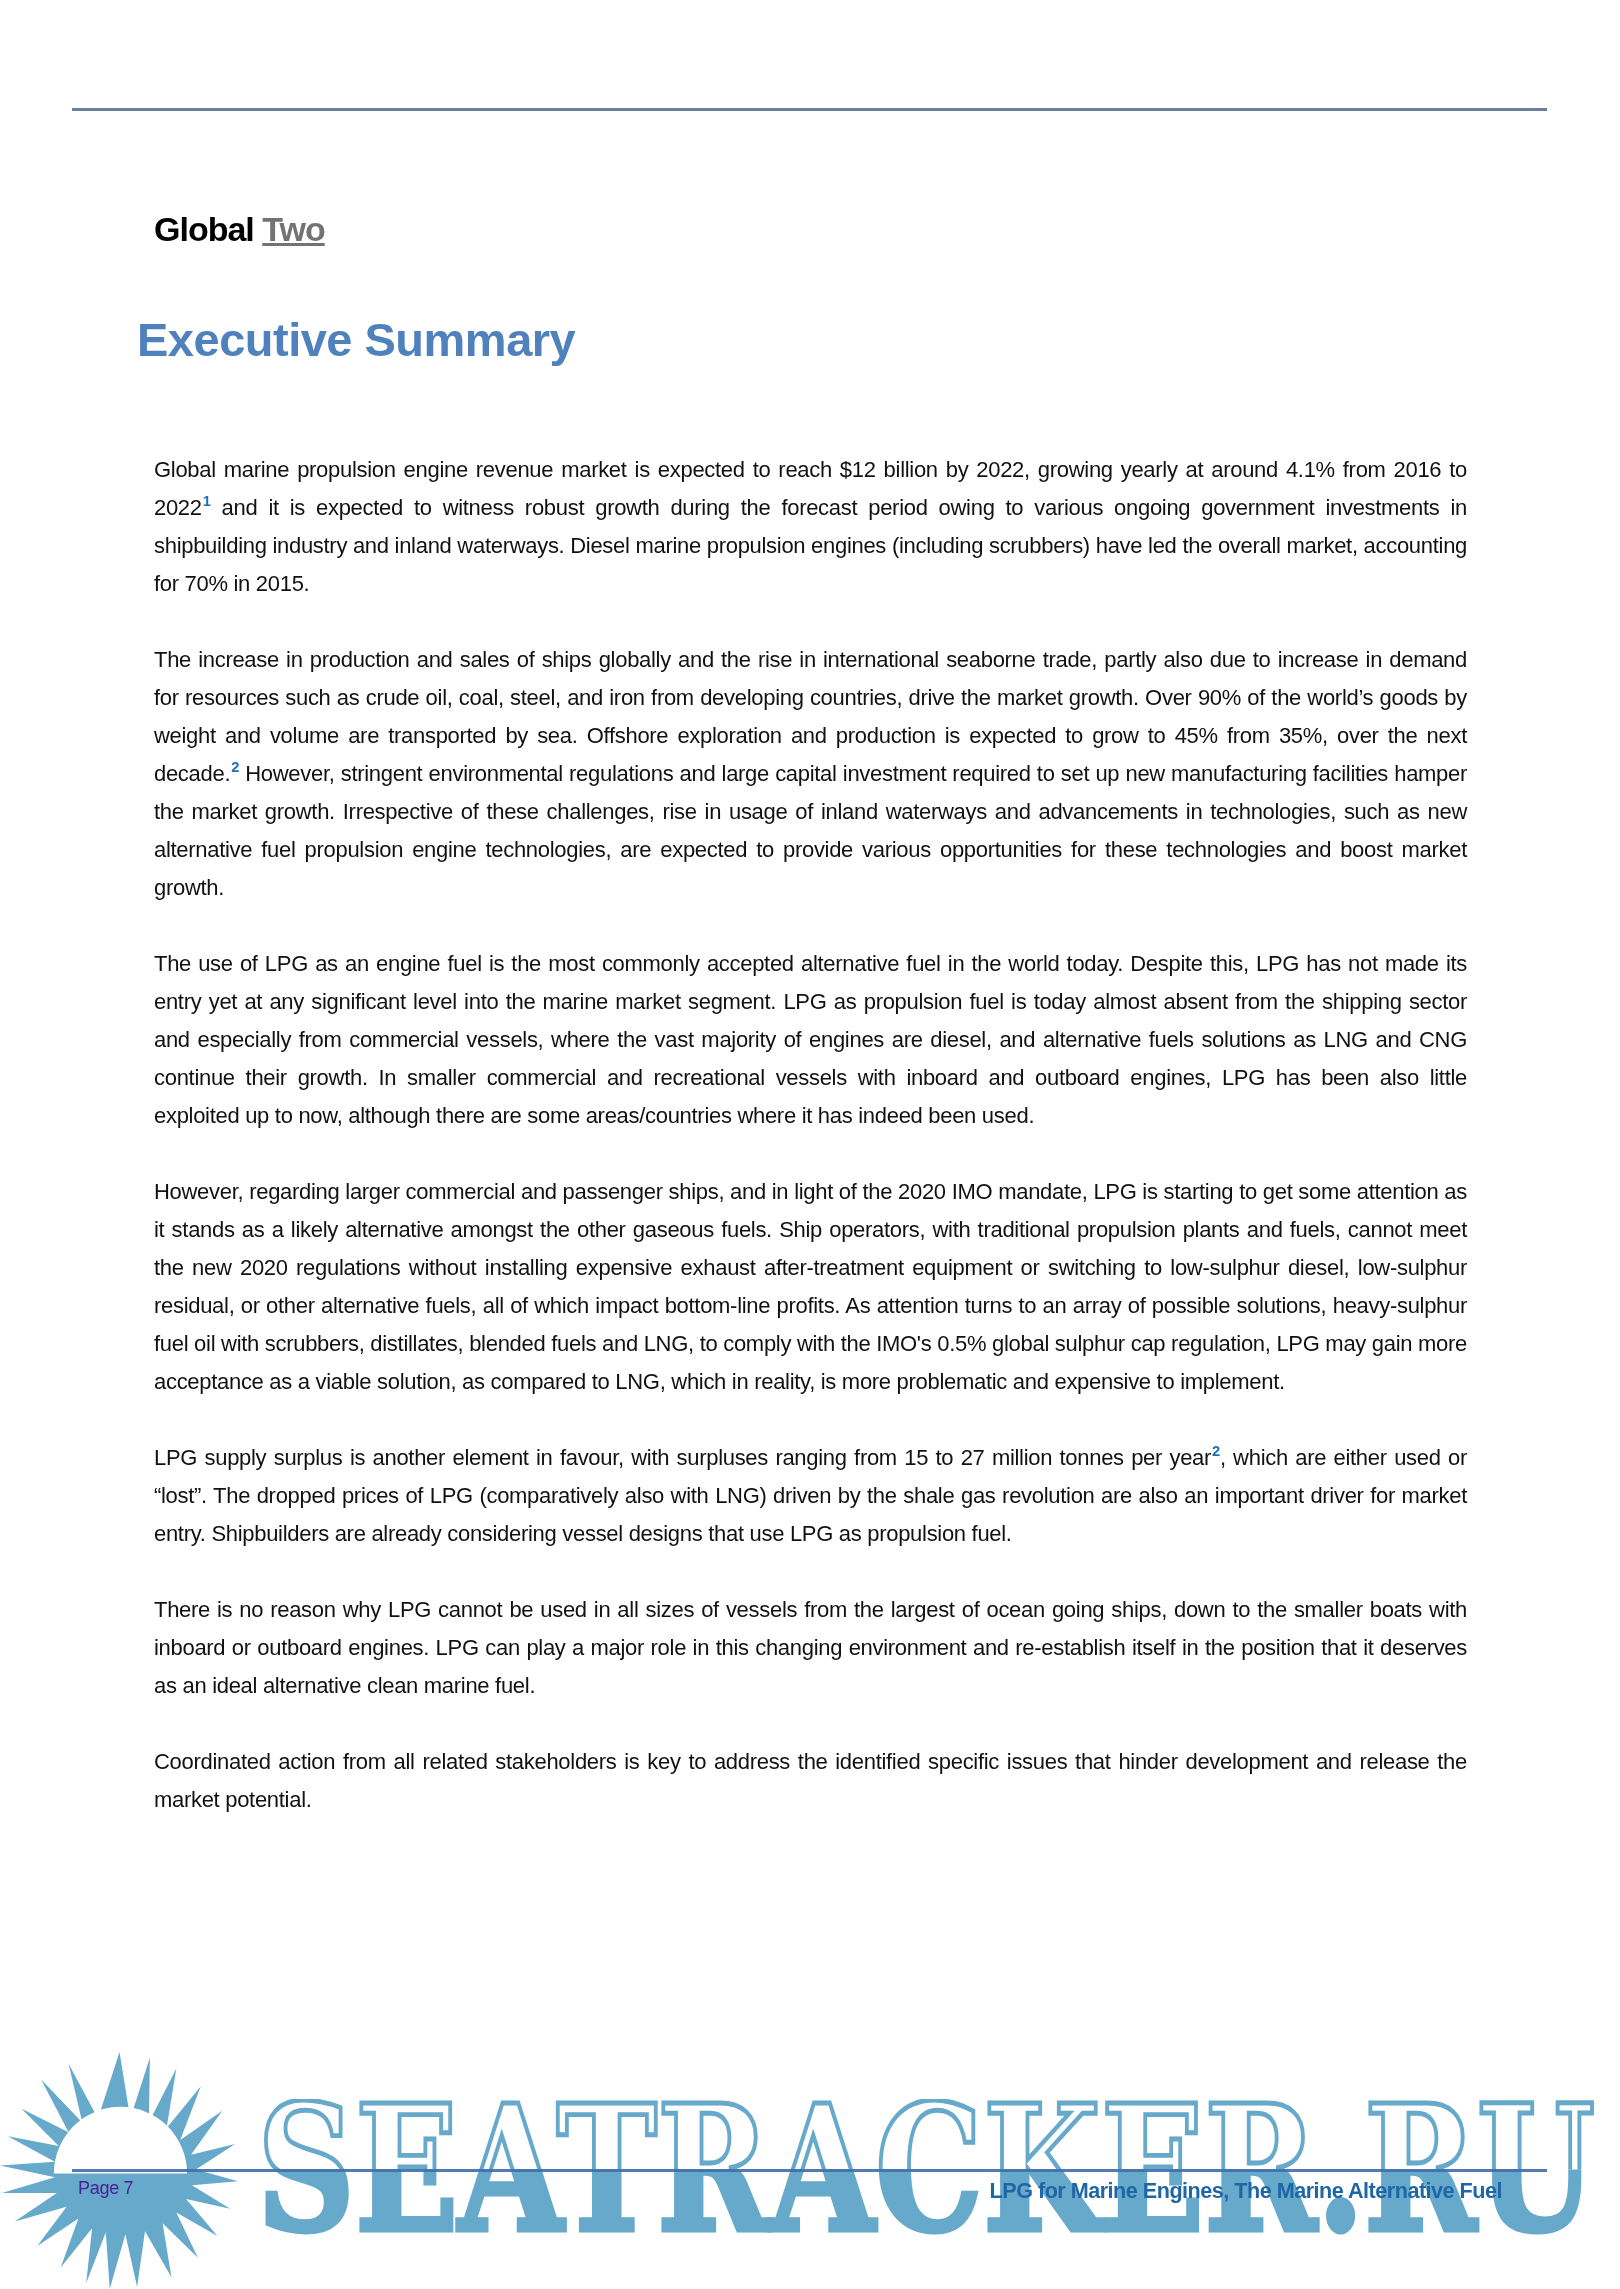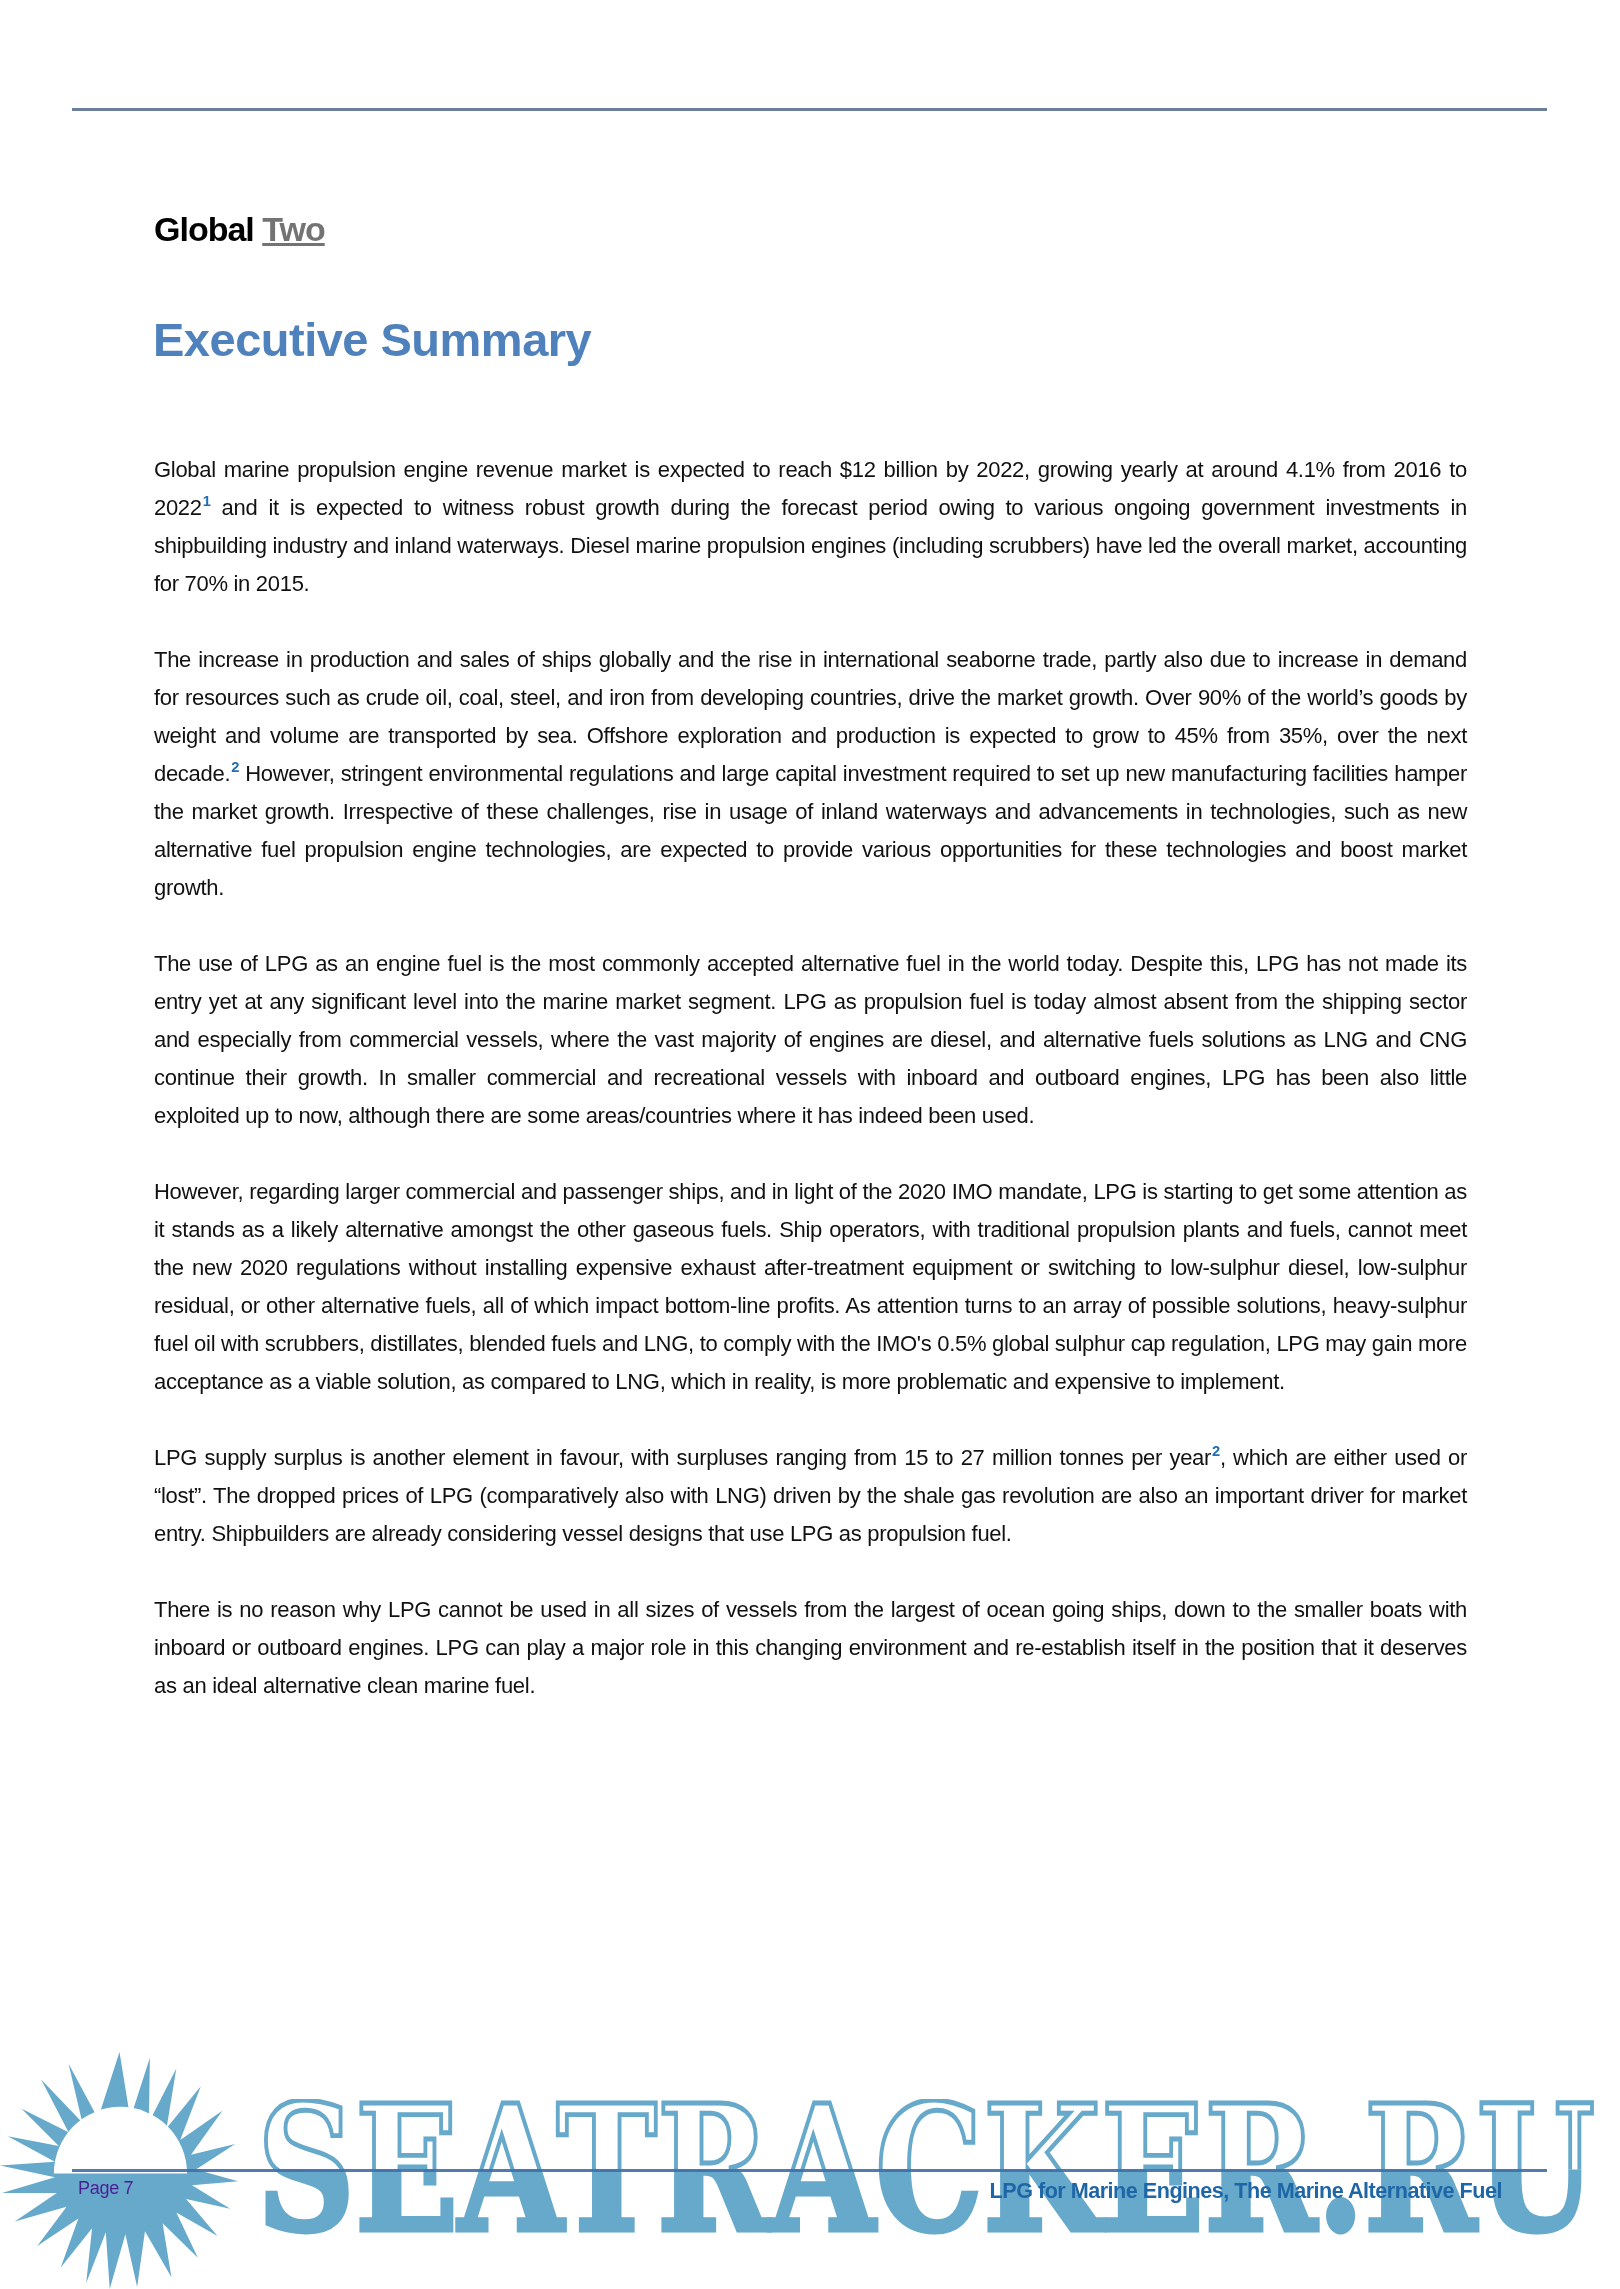--- a/index.html
+++ b/index.html
@@ -13,21 +13,21 @@
     position: absolute; left: 72px; top: 108px; width: 1475px; height: 2.9px;
     background: #6b7f9c;
   }
   .chapter-heading {
     position: absolute; left: 154px; top: 210px; margin: 0;
     font-size: 34px; font-weight: bold; letter-spacing: -1px; color: #000;
     white-space: nowrap;
   }
   .chapter-heading .accent { color: #737373; text-decoration: underline; }
   .section-title {
-    position: absolute; left: 153px; top: 312px; margin: 0;
+    position: absolute; left: 137px; top: 312px; margin: 0;
     font-size: 47px; font-weight: bold; letter-spacing: -0.5px; color: #4f81bd;
     white-space: nowrap;
   }
   .content {
     position: absolute; left: 154px; top: 437px; width: 1313px;
   }
   .content p {
     margin: 14px 0 38px 0;
     font-size: 22px; line-height: 38px; letter-spacing: -0.3px;
     text-align: justify; color: #111;
@@ -63,20 +63,21 @@
 
 <h1 class="section-title">Executive Summary</h1>
 
 <div class="content">
   <p><span>Global marine propulsion engine revenue market is expected to reach $12 billion by 2022, growing yearly at around 4.1% from 2016 to 2022</span><sup class="fn">1</sup><span> and it is expected to witness robust growth during the forecast period owing to various ongoing government investments in shipbuilding industry and inland waterways. Diesel marine propulsion engines (including scrubbers) have led the overall market, accounting for 70% in 2015.</span></p>
   <p><span>The increase in production and sales of ships globally and the rise in international seaborne trade, partly also due to increase in demand for resources such as crude oil, coal, steel, and iron from developing countries, drive the market growth. Over 90% of the world’s goods by weight and volume are transported by sea. Offshore exploration and production is expected to grow to 45% from 35%, over the next decade.</span><sup class="fn">2</sup><span> However, stringent environmental regulations and large capital investment required to set up new manufacturing facilities hamper the market growth. Irrespective of these challenges, rise in usage of inland waterways and advancements in technologies, such as new alternative fuel propulsion engine technologies, are expected to provide various opportunities for these technologies and boost market growth.</span></p>
   <p>The use of LPG as an engine fuel is the most commonly accepted alternative fuel in the world today. Despite this, LPG has not made its entry yet at any significant level into the marine market segment. LPG as propulsion fuel is today almost absent from the shipping sector and especially from commercial vessels, where the vast majority of engines are diesel, and alternative fuels solutions as LNG and CNG continue their growth. In smaller commercial and recreational vessels with inboard and outboard engines, LPG has been also little exploited up to now, although there are some areas/countries where it has indeed been used.</p>
   <p>However, regarding larger commercial and passenger ships, and in light of the 2020 IMO mandate, LPG is starting to get some attention as it stands as a likely alternative amongst the other gaseous fuels.  Ship operators, with traditional propulsion plants and fuels, cannot meet the new 2020 regulations without installing expensive exhaust after-treatment equipment or switching to low-sulphur diesel, low-sulphur residual, or other alternative fuels, all of which impact bottom-line profits. As attention turns to an array of possible solutions, heavy-sulphur fuel oil with scrubbers, distillates, blended fuels and LNG, to comply with the IMO's 0.5% global sulphur cap regulation, LPG may gain more acceptance as a viable solution, as compared to LNG, which in reality, is more problematic and expensive to implement.</p>
   <p><span>LPG supply surplus is another element in favour, with surpluses ranging from 15 to 27 million tonnes per year</span><sup class="fn">2</sup><span>, which are either used or “lost”. The dropped prices of LPG (comparatively also with LNG) driven by the shale gas revolution are also an important driver for market entry. Shipbuilders are already considering vessel designs that use LPG as propulsion fuel.</span></p>
   <p>There is no reason why LPG cannot be used in all sizes of vessels from the largest of ocean going ships, down to the smaller boats with inboard or outboard engines. LPG can play a major role in this changing environment and re-establish itself in the position that it deserves as an ideal alternative clean marine fuel.</p>
+  <p>Coordinated action from all related stakeholders is key to address the identified specific issues that hinder development and release the market potential.</p>
 </div>
 
 <svg class="wm-sun" viewBox="0 0 245 244" xmlns="http://www.w3.org/2000/svg">
   <polygon fill="#66a9cb" points="
     122,2 133,70 153,8 152,74 180,19 170,80 205,37 184,92 227,62 195,107 240,96 200,122 243,134 196,138 235,162 190,152 222,190 180,166 202,212 166,177 175,232 148,185 140,242 128,188 112,244 108,186 88,238 94,182 62,222 80,172 38,200 68,160 15,175 58,146 2,146 56,130 0,118 56,114 8,88 60,98 22,60 70,84 42,30 84,74 70,14 100,70
   "></polygon>
   <path d="M55,126 A68,68 0 0 1 191,126 Z" fill="#ffffff"></path>
 </svg>
 
 <svg class="wm-text" viewBox="0 0 1370 150" xmlns="http://www.w3.org/2000/svg" preserveAspectRatio="none">

